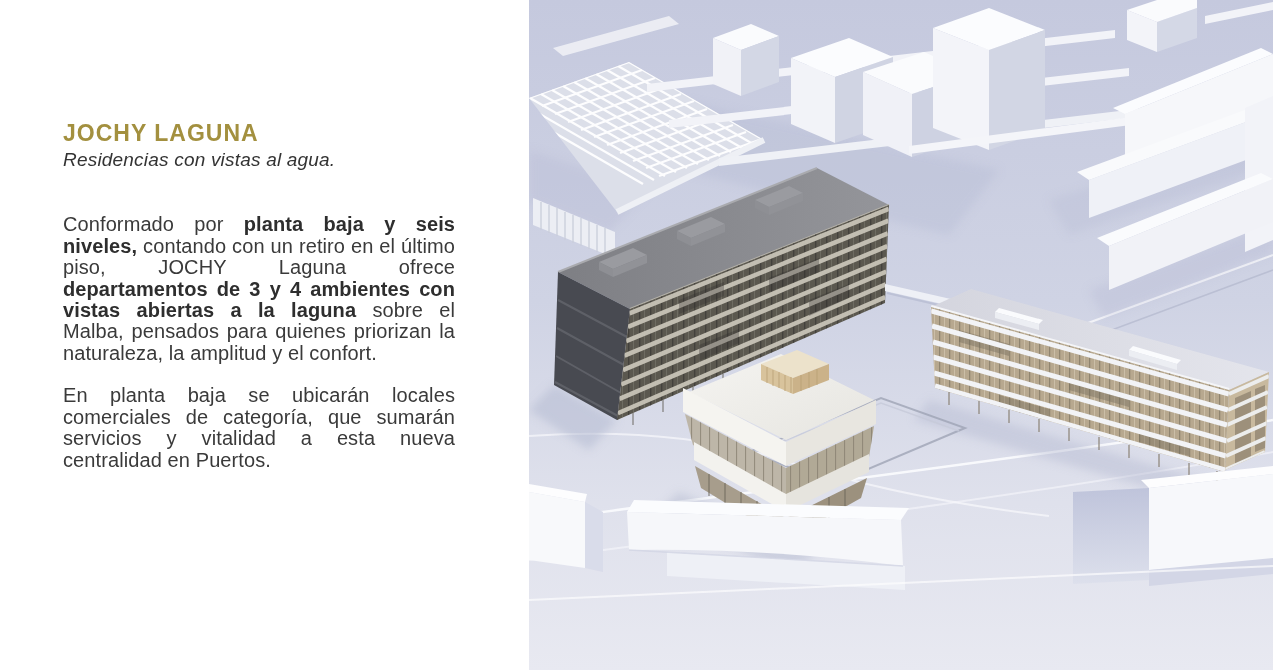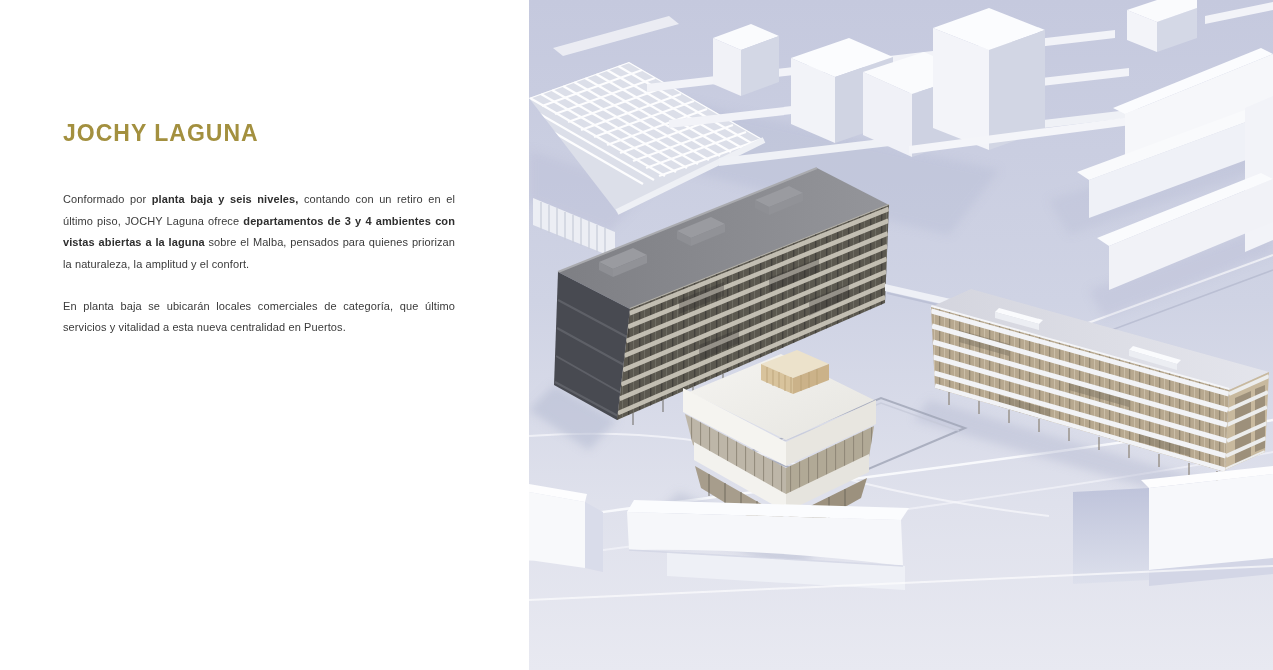--- a/index.html
+++ b/index.html
@@ -12,36 +12,37 @@
     --cream:#f4f3ef; --wood:#d8c39c; --shadow:#b2b7cf;
   }
   *{margin:0;padding:0;box-sizing:border-box;}
   html,body{width:1273px;height:670px;overflow:hidden;background:#ffffff;
     font-family:"Liberation Sans","DejaVu Sans",sans-serif;}
   .slide{position:relative;width:1273px;height:595px;display:flex;background:#14532d;}
   .text-panel{width:529px;height:670px;padding:120px 66px 0 63px;background:#fff;flex:0 0 auto;}
   .project-title{font-size:23px;font-weight:700;letter-spacing:1px;color:var(--title-color);line-height:1.15;}
   .project-subtitle{font-size:19px;font-style:italic;color:#333;margin-top:3px;letter-spacing:.2px;}
   .paragraphs{margin-top:43px;}
-  .paragraphs p{font-size:11px;line-height:21.4px;color:var(--text-color);
+  .paragraphs p{font-size:20px;line-height:21.4px;color:var(--text-color);
     text-align:justify;margin:0 8px 21px 0;letter-spacing:.1px;}
   .paragraphs p b{font-weight:700;color:#2e2e2e;}
   .render-panel{position:relative;width:744px;height:670px;flex:0 0 auto;}
   .render-panel svg{display:block;width:744px;height:670px;}
 </style>
 </head>
 <body>
 
 <div class="slide">
 
   <div class="text-panel">
     <h1 class="project-title">JOCHY LAGUNA</h1>
+    <div class="project-subtitle">Residencias con vistas al agua.</div>
     <div class="paragraphs" id="paragraphs">
         <p><span>Conformado por </span><b>planta baja y seis niveles,</b><span> contando con un retiro en el último piso, JOCHY Laguna ofrece </span><b>departamentos de 3 y 4 ambientes con vistas abiertas a la laguna</b><span> sobre el Malba, pensados para quienes priorizan la naturaleza, la amplitud y el confort.</span></p>
-        <p><span>En planta baja se ubicarán locales comerciales de categoría, que último servicios y vitalidad a esta nueva centralidad en Puertos.</span></p>
+        <p><span>En planta baja se ubicarán locales comerciales de categoría, que sumarán servicios y vitalidad a esta nueva centralidad en Puertos.</span></p>
       </div>
   </div>
 
   <div class="render-panel" aria-label="Isometric 3D massing render: two long residential slabs with glazed facades, a cream commercial pavilion and white context volumes over a lavender ground">
     <svg viewBox="0 0 744 670" aria-hidden="true">
       <defs>
         <linearGradient id="ground" x1="0" y1="0" x2="0" y2="1">
           <stop offset="0" stop-color="var(--ground-top)"></stop>
           <stop offset="0.45" stop-color="#cfd3e4"></stop>
           <stop offset="0.75" stop-color="#dfe1ec"></stop>

